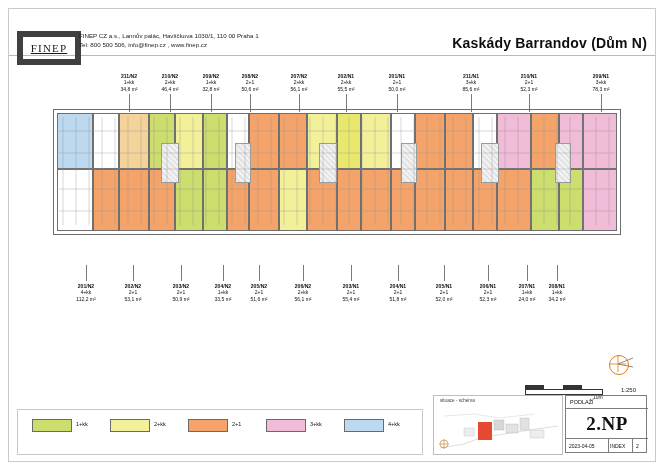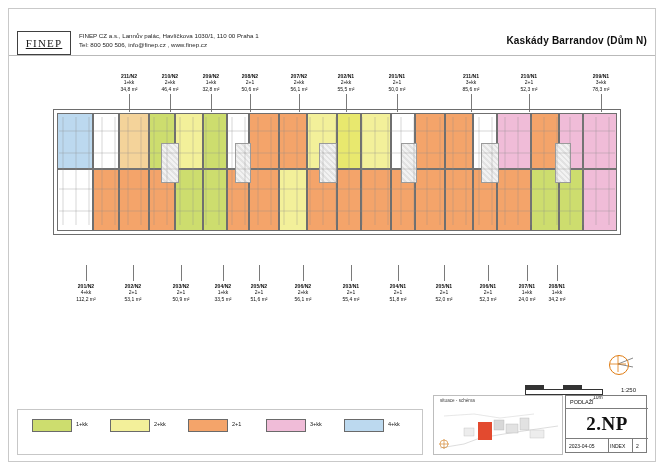--- a/index.html
+++ b/index.html
@@ -15,32 +15,32 @@
     position:absolute;left:8px;top:8px;width:646px;height:452px;
     border:1px solid #c9c9c9;background:#fff;
   }
   
   .header{
     position:absolute;left:0;top:0;width:646px;height:46px;
     border-bottom:1px solid #b9b9b9;
   }
   .logo-box{
     position:absolute;left:8px;top:22px;width:52px;height:22px;
-    border:1px solid #404040;
+    border:6px solid #404040;
     display:flex;align-items:center;justify-content:center;
     font-family:"Liberation Serif", serif;
     font-size:11px;letter-spacing:1.2px;color:#1b1b1b;text-decoration:underline;
   }
   .company-lines{
     position:absolute;left:70px;top:22px;width:330px;
     font-size:6.2px;line-height:9px;color:#1d1d1d;
   }
   .project-title{
     position:absolute;right:8px;top:26px;
-    font-size:10px;font-weight:bold;color:#0e0e0e;
+    font-size:14px;font-weight:bold;color:#0e0e0e;
     letter-spacing:.2px;
   }
   
   .plan{
     position:absolute;left:0;top:46px;width:646px;height:336px;
   }
   .callouts-top{position:absolute;left:0;top:18px;width:646px;height:30px;}
   .callouts-bot{position:absolute;left:0;top:222px;width:646px;height:32px;}
   .callout{
     position:absolute;text-align:center;font-size:4.9px;line-height:6.4px;

